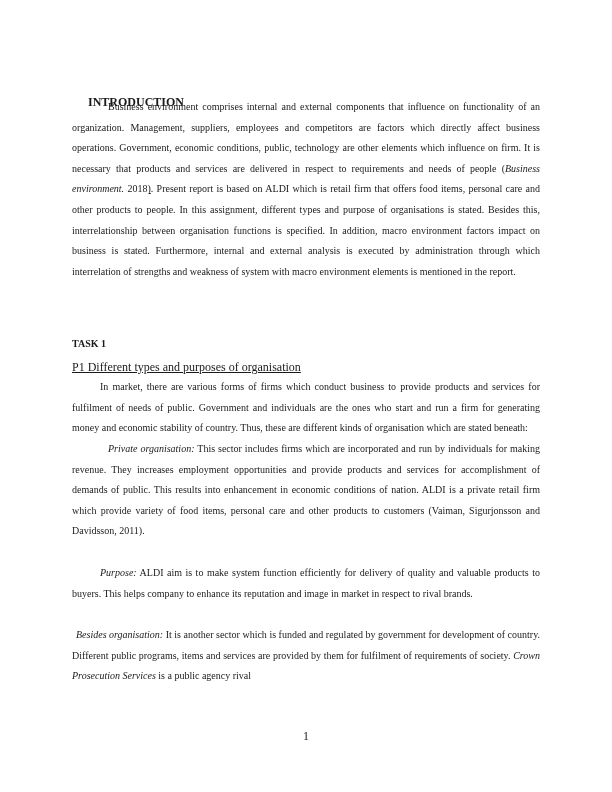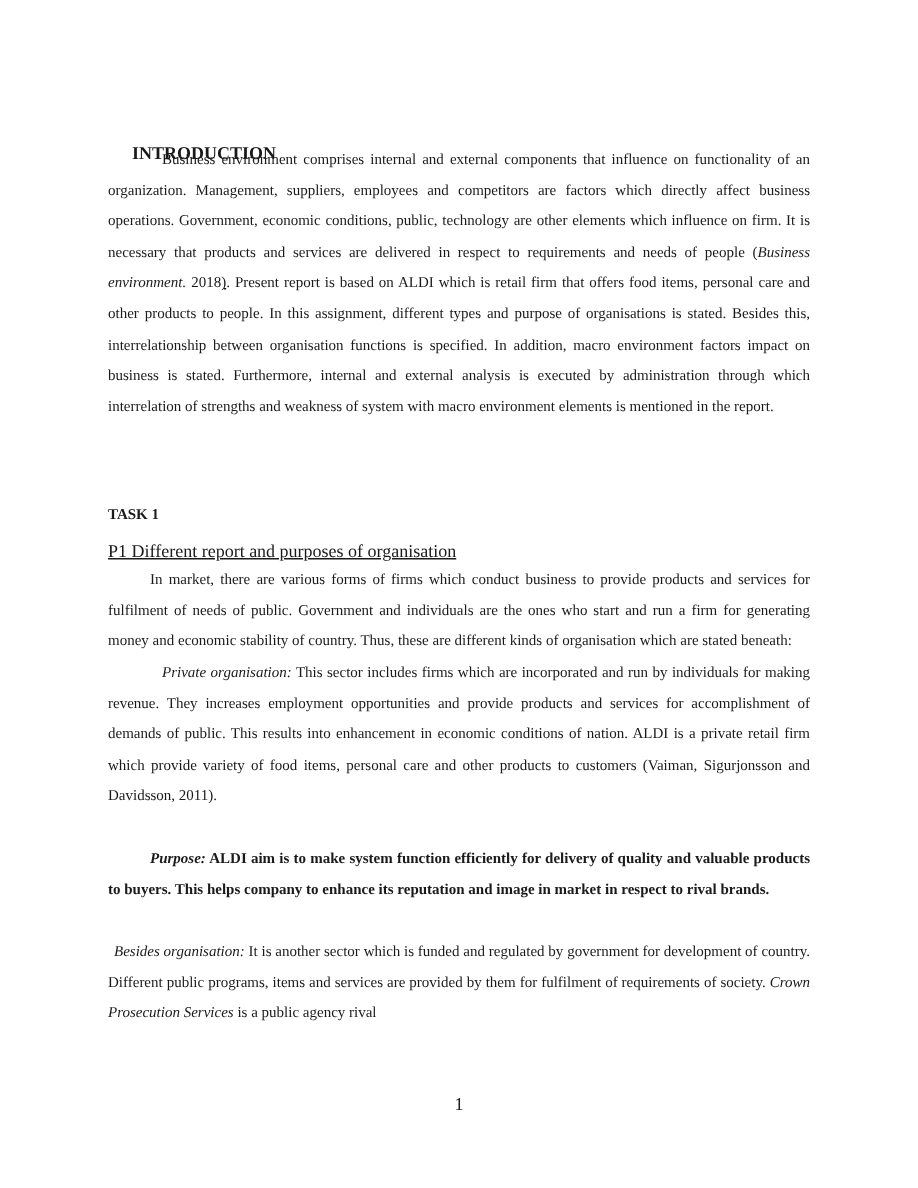--- a/index.html
+++ b/index.html
@@ -21,42 +21,42 @@
     position:absolute; top:357px; left:0; margin:0;
     text-decoration: underline; font-size:12px; line-height:20px;
   }
   p {
     position:absolute; left:0; width:468px; margin:0;
     text-align:justify; line-height:20.6px; font-size:10px;
   }
   .ind1 { text-indent:36px; }
   .ind2 { text-indent:28px; }
   .ind3 { text-indent:36px; }
-  .ind4 { text-indent:28px;font-weight:bold; }
+  .ind4 { text-indent:28px; }
   .ind5 { text-indent:4px; }
   .bi { font-weight:normal; font-style:italic; }
   .i { font-style:italic; }
   .u { text-decoration: underline; }
   .pageno {
     position:absolute; top:729px; left:0; width:612px; text-align:center;
     font-family: "Liberation Serif", "DejaVu Serif", serif; font-size:12px; color:#1a1a1a;
   }
 </style>
 </head>
 <body>
 
 <div class="page">
 
   <h1>INTRODUCTION</h1>
 
   <p class="ind1" style="top:97px;"><span>Business environment comprises internal and external components that influence on functionality of an organization. Management, suppliers, employees and competitors are factors which directly affect business operations. Government, economic conditions, public, technology are other elements which influence on firm. It is necessary that products and services are delivered in respect to requirements and needs of people (</span><span class="i">Business environment.</span><span> 2018</span><span class="u">)</span><span>. Present report is based on ALDI which is retail firm that offers food items, personal care and other products to people. In this assignment, different types and purpose of organisations is stated. Besides this, interrelationship between organisation functions is specified. In addition, macro environment factors impact on business is stated. Furthermore, internal and external analysis is executed by administration through which interrelation of strengths and weakness of system with macro environment elements is mentioned in the report.</span></p>
 
   <h2>TASK 1</h2>
 
-  <div class="subhead">P1 Different report and purposes of organisation</div>
+  <div class="subhead">P1 Different types and purposes of organisation</div>
 
   <p class="ind2" style="top:377px;">In market, there are various forms of firms which conduct business to provide products and services for fulfilment of needs of public. Government and individuals are the ones who start and run a firm for generating money and economic stability of country. Thus, these are different kinds of organisation which are stated beneath:</p>
 
   <p class="ind3" style="top:439px;"><span class="bi">Private organisation:</span><span> This sector includes firms which are incorporated and run by individuals for making revenue. They increases employment opportunities and provide products and services for accomplishment of demands of public. This results into enhancement in economic conditions of nation. ALDI is a private retail firm which provide variety of food items, personal care and other products to customers (Vaiman, Sigurjonsson and Davidsson, 2011).</span></p>
 
   <p class="ind4" style="top:563px;"><span class="i">Purpose:</span><span> ALDI aim is to make system function efficiently for delivery of quality and valuable products to buyers. This helps company to enhance its reputation and image in market in respect to rival brands.</span></p>
 
   <p class="ind5" style="top:625px;"><span class="bi">Besides organisation:</span><span> It is another sector which is funded and regulated by government for development of country. Different public programs, items and services are provided by them for fulfilment of requirements of society. </span><span class="i">Crown Prosecution Services</span><span> is a public agency rival</span></p>
 
 </div>

